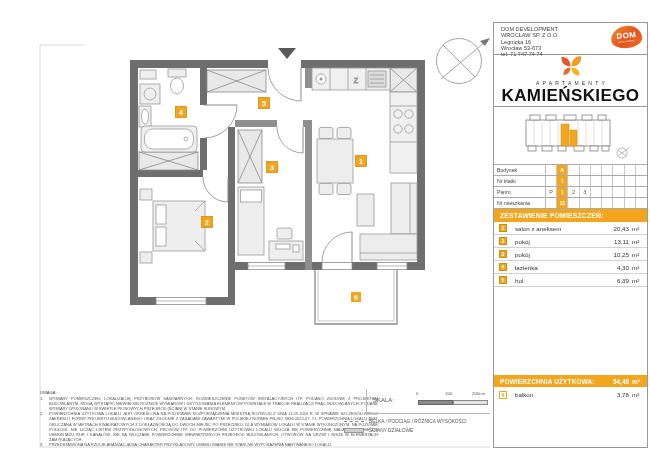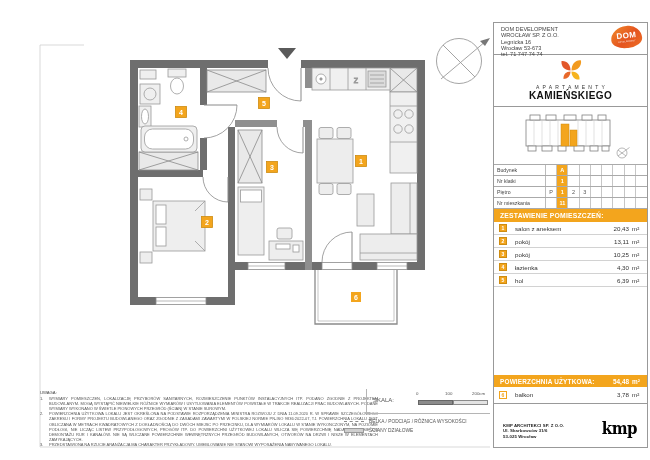--- a/index.html
+++ b/index.html
@@ -16,21 +16,21 @@
             border-radius:55% 45% 50% 50%/62% 62% 42% 42%;
             background:linear-gradient(140deg,#f0872a 5%,#e4531f 55%,#ee7026);
             transform:rotate(-6deg);display:flex;flex-direction:column;
             align-items:center;justify-content:center;color:#fff;}
   .dom-logo .dl-main{font-size:8px;font-weight:bold;line-height:1;letter-spacing:.3px;}
   .dom-logo .dl-sub{font-size:2px;line-height:1.4;letter-spacing:.2px;}
 
   .p-brand{position:absolute;top:31px;left:0;right:0;height:52px;border-bottom:1px solid #999;
            display:flex;flex-direction:column;align-items:center;justify-content:center;}
   .brand-top{font-size:5px;letter-spacing:3.2px;color:#333;margin-top:3px;padding-left:3px;}
-  .brand-name{font-size:10px;font-weight:bold;letter-spacing:.4px;color:#111;}
+  .brand-name{font-size:17px;font-weight:bold;letter-spacing:.4px;color:#111;}
 
   .p-mini{position:absolute;top:83px;left:0;right:0;height:58px;}
 
   .p-loctable{position:absolute;top:141px;left:0;right:0;border-top:1px solid #aaa;}
   .lt-row{display:grid;grid-template-columns:52px repeat(9,1fr);height:11px;
           border-bottom:1px solid #aaa;box-sizing:border-box;}
   .lt-label{font-size:5.2px;line-height:10px;padding-left:3px;color:#444;border-right:1px solid #bbb;}
   .lt-cell{font-size:5.5px;line-height:10px;text-align:center;color:#555;border-right:1px solid #c6c6c6;}
   .lt-cell:last-child{border-right:none;}
   .lt-cell.hl{background:var(--accent,#F3A51D);color:#fff;font-weight:bold;}
@@ -451,22 +451,14 @@
 
     <div class="p-balkon">
       <div class="r-row">
         <span class="r-badge outline">6</span>
         <span class="r-name">balkon</span>
         <span class="r-area">3,78</span>
         <span class="r-unit">m²</span>
       </div>
     </div>
 
-    <div class="p-kmp">
-      <div class="kmp-lines">
-        <div>KMP ARCHITEKCI SP. Z O.O.</div>
-        <div>Ul. Skarbowców 31/6</div>
-        <div>53-025 Wrocław</div>
-      </div>
-      <div class="kmp-logo">kmp</div>
-    </div>
   </div>
 </div>
 
 </body></html>

